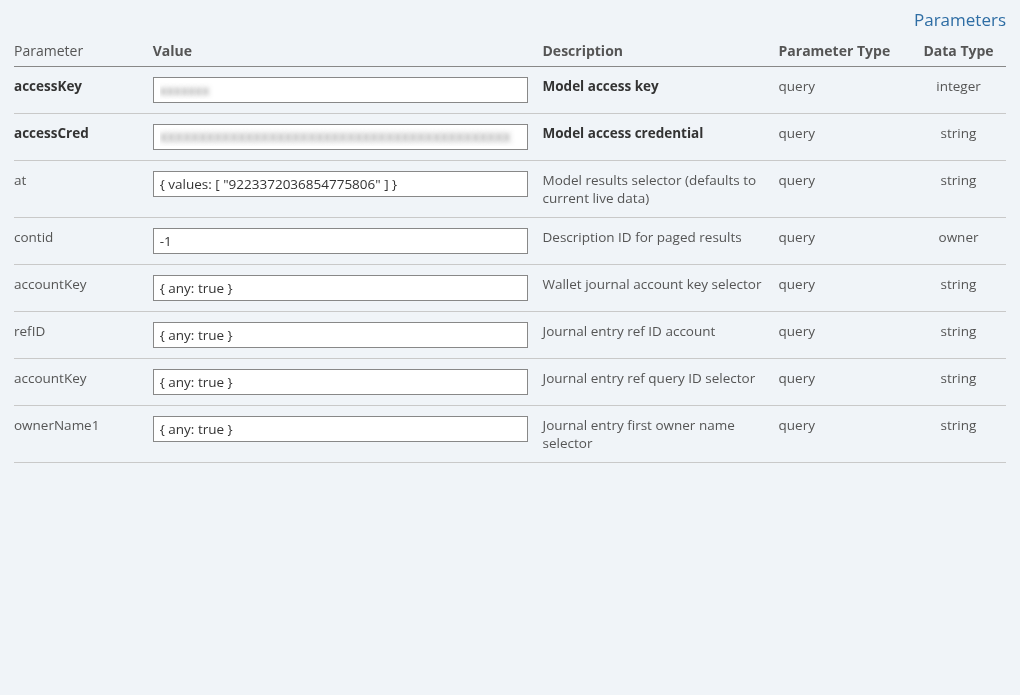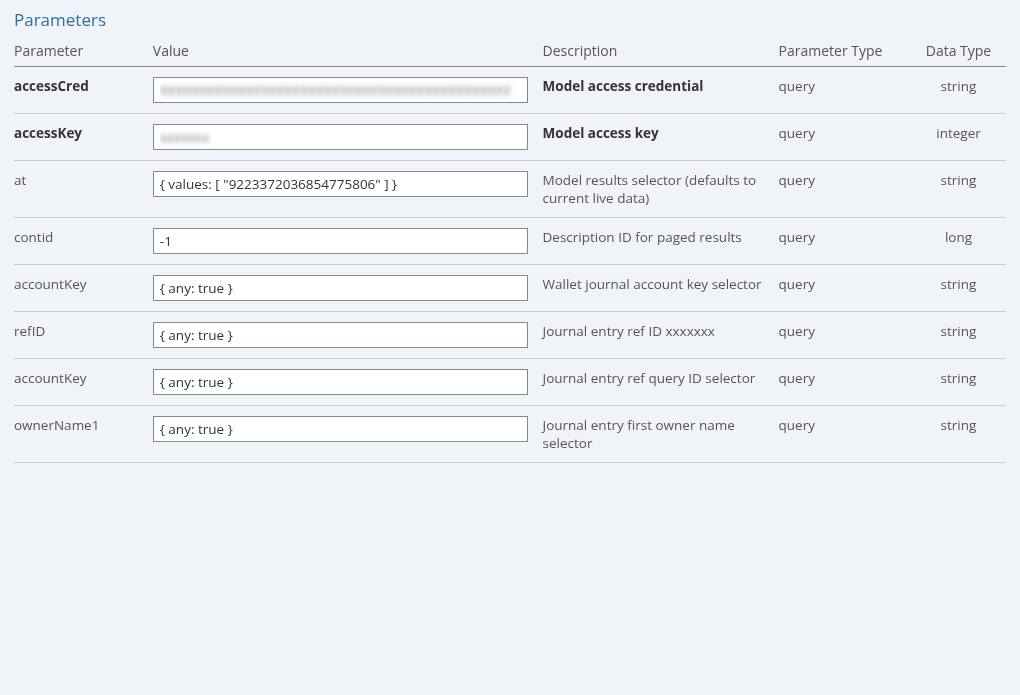--- a/index.html
+++ b/index.html
@@ -13,28 +13,29 @@
       background: #f0f4f8;
       color: #333;
       padding: 8px 14px;
       width: 1020px;
     }
     .section-title {
       font-size: 17px;
       color: #2e6da4;
       margin-bottom: 6px;
       font-weight: 400;
+      text-align: right;
     }
     table {
       width: 100%;
       border-collapse: collapse;
     }
     thead th {
       text-align: left;
-      font-weight: 400;
+      font-weight: 700;
       color: #555;
       font-size: 14px;
       padding: 4px 6px 6px 0;
       border-bottom: 1px solid #888;
     }
     tbody tr {
       border-bottom: 1px solid #c9c9c9;
     }
     tbody td {
       padding: 10px 6px 10px 0;
@@ -93,58 +94,58 @@
     <tr>
       <th class="col-param">Parameter</th>
       <th class="col-value">Value</th>
       <th class="col-desc">Description</th>
       <th class="col-ptype">Parameter Type</th>
       <th class="col-dtype">Data Type</th>
     </tr>
   </thead>
   <tbody id="param-body">
   <tr>
+        <td class="col-param bold">accessKey</td>
+        <td class="col-value"><input type="text" class="blurred" value="xxxxxxx" style=""></td>
+        <td class="col-desc bold">Model access key</td>
+        <td class="col-ptype">query</td>
+        <td class="col-dtype">integer</td>
+      </tr>
+      <tr>
         <td class="col-param bold">accessCred</td>
         <td class="col-value"><input type="text" class="blurred" value="XXXXXXXXXXXXXXXXXXXXXXXXXXXXXXXXXXXXXXXXXXXXX" style=""></td>
         <td class="col-desc bold">Model access credential</td>
         <td class="col-ptype">query</td>
         <td class="col-dtype">string</td>
-      </tr>
-      <tr>
-        <td class="col-param bold">accessKey</td>
-        <td class="col-value"><input type="text" class="blurred" value="xxxxxxx" style=""></td>
-        <td class="col-desc bold">Model access key</td>
-        <td class="col-ptype">query</td>
-        <td class="col-dtype">integer</td>
       </tr>
       <tr>
         <td class="col-param">at</td>
         <td class="col-value"><input type="text" class="" value="{ values: [ &quot;9223372036854775806&quot; ] }" style=""></td>
         <td class="col-desc">Model results selector (defaults to current live data)</td>
         <td class="col-ptype">query</td>
         <td class="col-dtype">string</td>
       </tr>
       <tr>
         <td class="col-param">contid</td>
         <td class="col-value"><input type="text" class="" value="-1" style=""></td>
         <td class="col-desc">Description ID for paged results</td>
         <td class="col-ptype">query</td>
-        <td class="col-dtype">long</td>
+        <td class="col-dtype">owner</td>
       </tr>
       <tr>
         <td class="col-param">accountKey</td>
         <td class="col-value"><input type="text" class="" value="{ any: true }" style=""></td>
         <td class="col-desc">Wallet journal account key selector</td>
         <td class="col-ptype">query</td>
         <td class="col-dtype">string</td>
       </tr>
       <tr>
         <td class="col-param">refID</td>
         <td class="col-value"><input type="text" class="" value="{ any: true }" style=""></td>
-        <td class="col-desc">Journal entry ref ID xxxxxxx</td>
+        <td class="col-desc">Journal entry ref ID account</td>
         <td class="col-ptype">query</td>
         <td class="col-dtype">string</td>
       </tr>
       <tr>
         <td class="col-param">accountKey</td>
         <td class="col-value"><input type="text" class="" value="{ any: true }" style=""></td>
         <td class="col-desc">Journal entry ref query ID selector</td>
         <td class="col-ptype">query</td>
         <td class="col-dtype">string</td>
       </tr>

